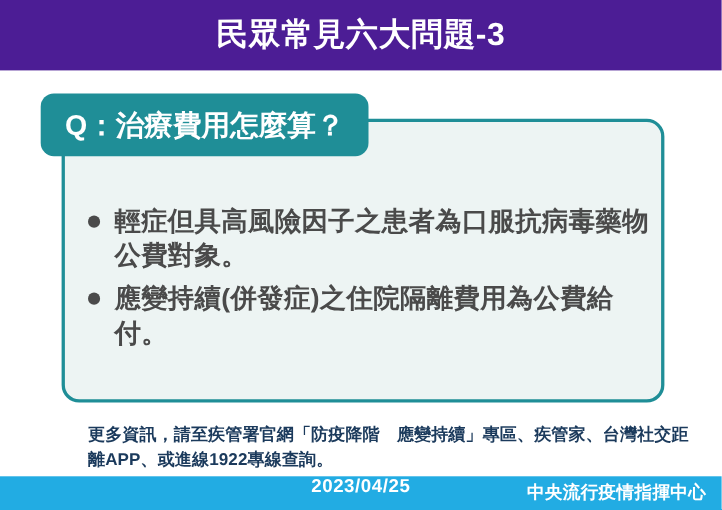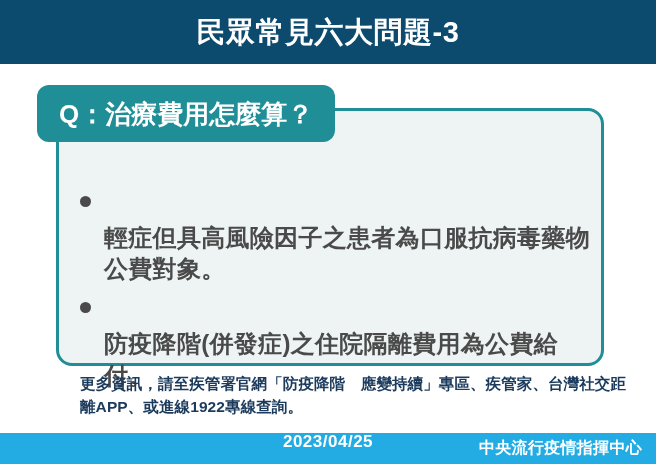--- a/index.html
+++ b/index.html
@@ -15,21 +15,21 @@
     position: relative;
   }
 
   
   .header-bar {
     position: absolute;
     left: 0;
     top: 0;
     width: 656px;
     height: 64px;
-    background: #0c4a6e;
+    background: #4c1d95;
     display: flex;
     align-items: center;
     justify-content: center;
   }
   .header-title {
     color: #ffffff;
     font-size: 29px;
     font-weight: bold;
     letter-spacing: 0.5px;
     line-height: 1;
@@ -92,28 +92,27 @@
     margin-top: 10px;
     margin-right: 13px;
   }
   .bullet-text {
     flex: 1 1 auto;
     color: #4a4a4a;
     font-size: 24px;
     font-weight: bold;
     line-height: 1.3;
     letter-spacing: 0.3px;
-    margin-top: 36px;
   }
 
   
   .footer-note {
     position: absolute;
     left: 66px;
-    top: 372px;
+    top: 384px;
     width: 560px;
     display: flex;
     align-items: flex-end;
   }
   .note-accent-bar {
     flex: 0 0 auto;
     width: 6px;
     background: #1b3a5c;
     margin-right: 8px;
   }
@@ -175,21 +174,21 @@
   <span class="q-pill-text">Q：治療費用怎麼算？</span>
 </div>
 
 <div class="bullet-list">
   <div class="bullet-item">
     <span class="bullet-dot"></span>
     <span class="bullet-text">輕症但具高風險因子之患者為口服抗病毒藥物公費對象。</span>
   </div>
   <div class="bullet-item">
     <span class="bullet-dot"></span>
-    <span class="bullet-text">防疫降階(併發症)之住院隔離費用為公費給付。</span>
+    <span class="bullet-text">應變持續(併發症)之住院隔離費用為公費給付。</span>
   </div>
 </div>
 
 <div class="footer-note">
   <span class="note-accent-bar"></span>
   <span class="note-text">更多資訊，請至疾管署官網「防疫降階　應變持續」專區、疾管家、台灣社交距離APP、或進線1922專線查詢。</span>
 </div>
 
 <div class="footer-bar">
   <div class="footer-date">2023/04/25</div>

